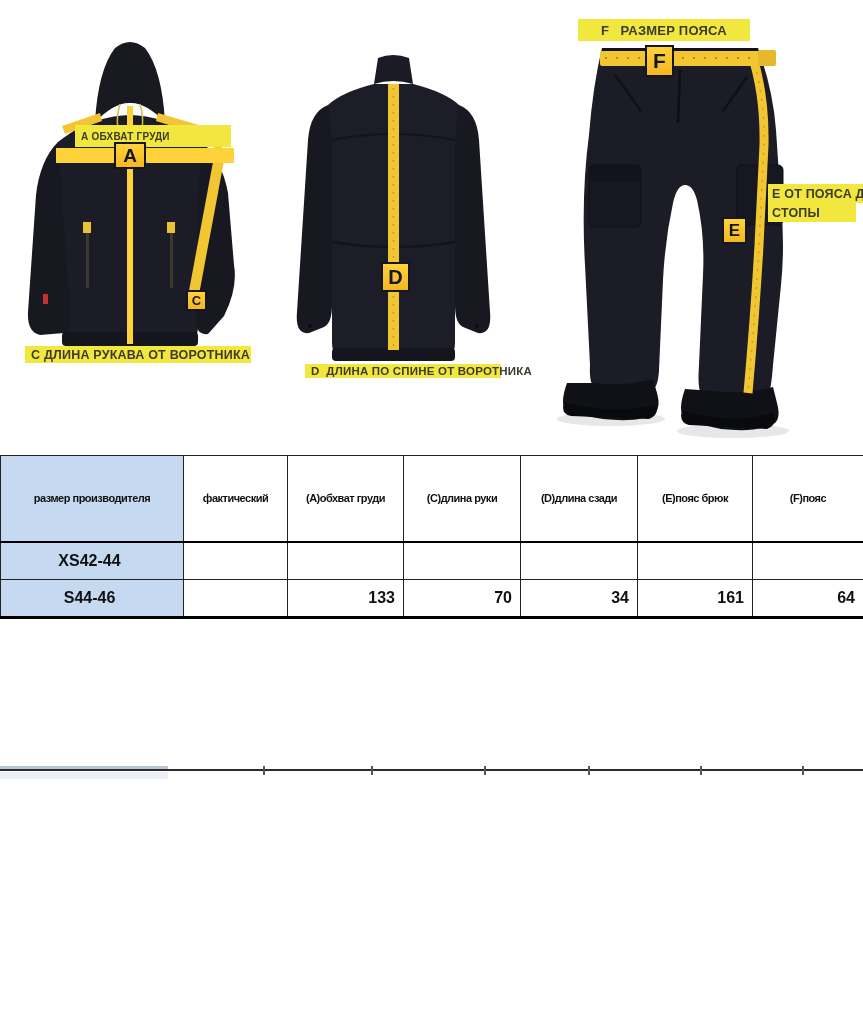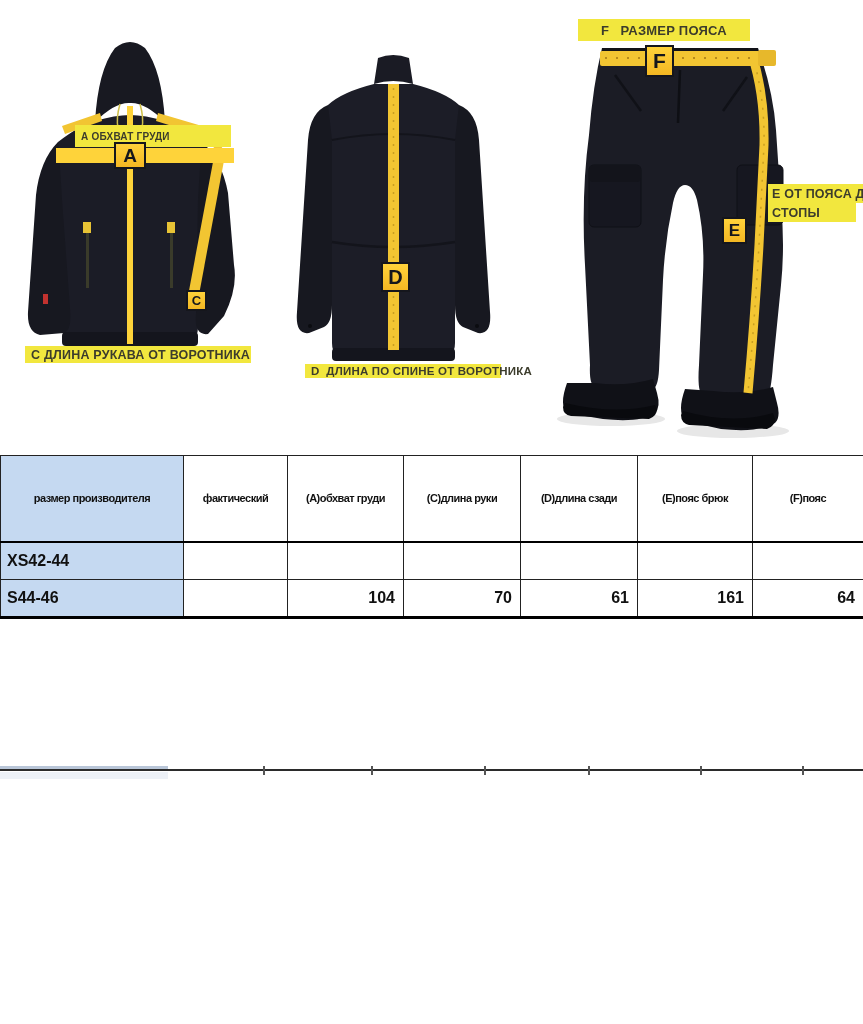--- a/index.html
+++ b/index.html
@@ -31,21 +31,21 @@
     border:1px solid #222;box-sizing:border-box;overflow:hidden;
   }
   table.size-table th{
     height:86px;font-size:11px;letter-spacing:-0.5px;font-weight:700;
     text-align:center;vertical-align:middle;background:#fff;
   }
   table.size-table td{height:38px;font-size:16px;vertical-align:middle;background:#fff;}
   table.size-table .blue{background:#c5d9f1;}
   table.size-table thead tr{border-bottom:2px solid #000;}
   table.size-table tbody tr:last-child{border-bottom:3px solid #000;}
-  .sizecell{display:flex;justify-content:flex-start;align-items:center;padding:0 10px 0 5px;}
+  .sizecell{display:flex;justify-content:center;align-items:center;padding:0 10px 0 5px;}
   .num{text-align:right;padding-right:8px;}
 
   
   .ghost-line{position:absolute;left:0;top:769px;width:863px;height:2px;background:#2b2b2b;}
   .ghost-bar{position:absolute;left:0;top:766px;width:168px;height:5px;background:#b9c6d8;}
   .ghost-under{position:absolute;left:0;top:772px;width:168px;height:7px;background:#edf1f7;}
   .ghost-tick{position:absolute;top:766px;width:2px;height:9px;background:#555;}
 </style>
 </head>
 <body>
@@ -162,23 +162,23 @@
         <td class="num"></td>
       </tr>
       <tr>
         <td class="blue">
           <div class="sizecell">
             <span>S</span>
             <span>44-46</span>
           </div>
         </td>
         <td class="num"></td>
-        <td class="num">104</td>
+        <td class="num">133</td>
         <td class="num">70</td>
-        <td class="num">61</td>
+        <td class="num">34</td>
         <td class="num">161</td>
         <td class="num">64</td>
       </tr>
     </tbody>
   </table>
 
   <div class="ghost-bar"></div>
   <div class="ghost-under"></div>
   <div class="ghost-line"></div>
   <div class="ghost-tick" style="left:263px;"></div>

